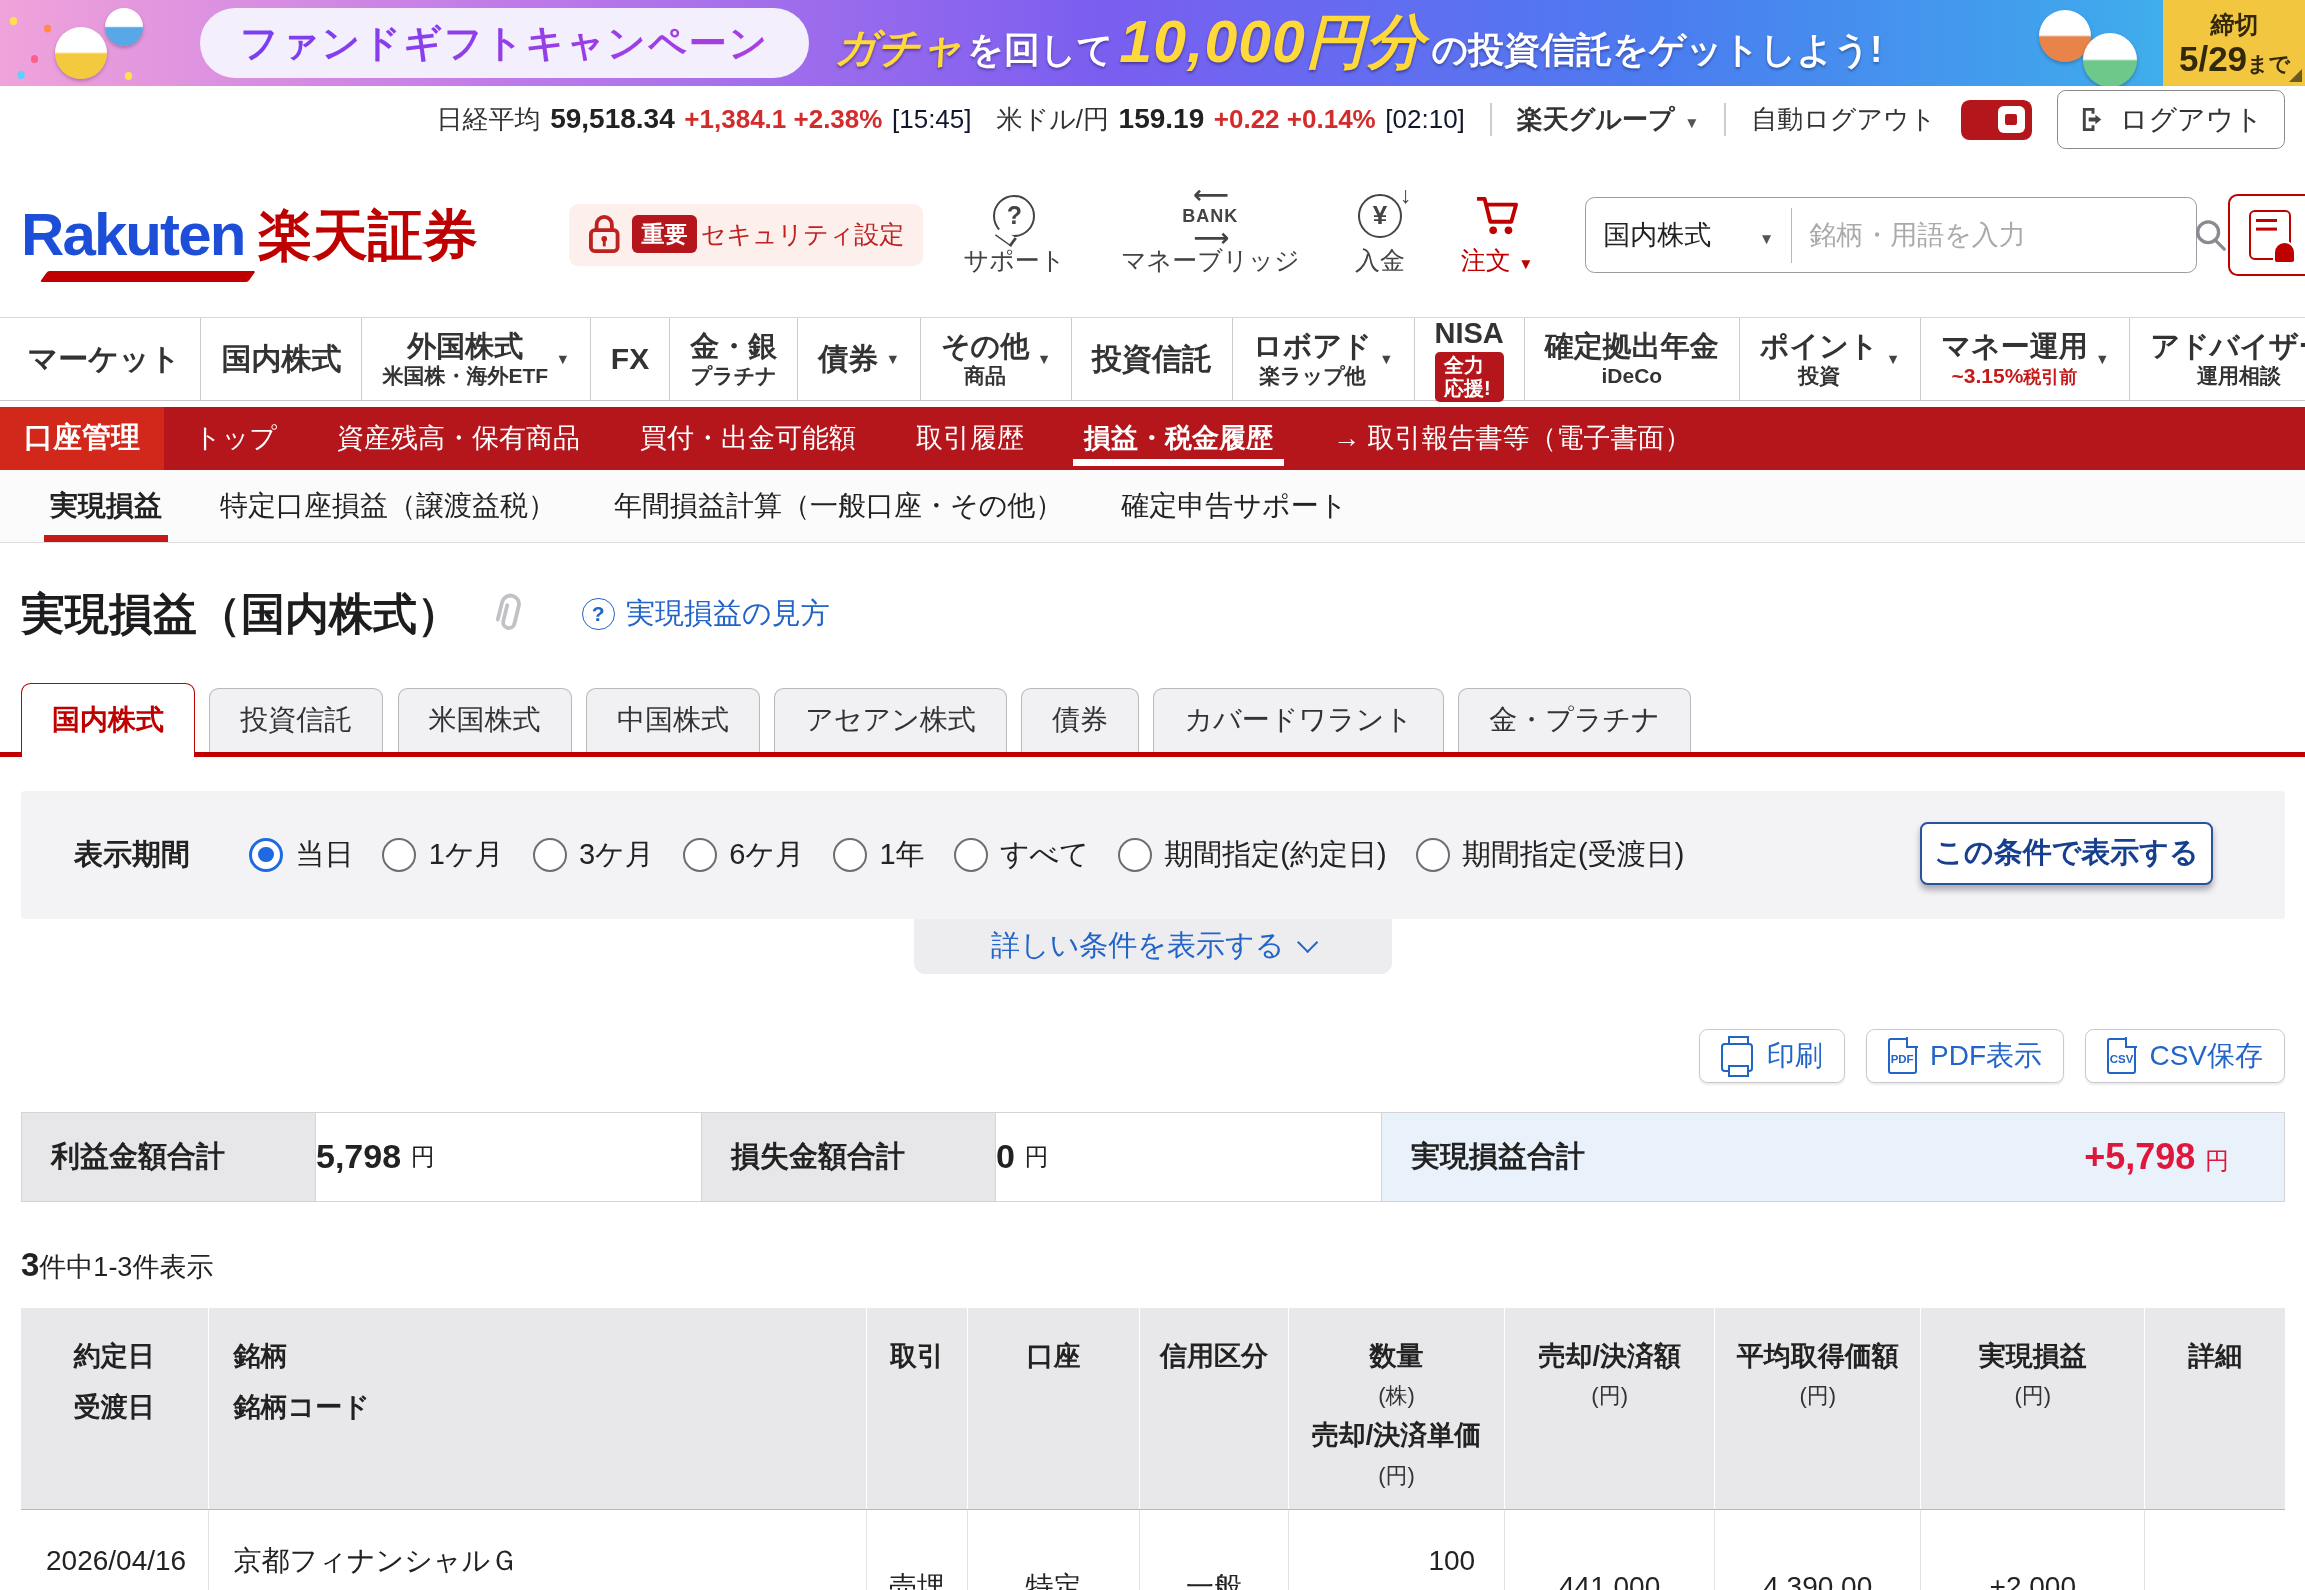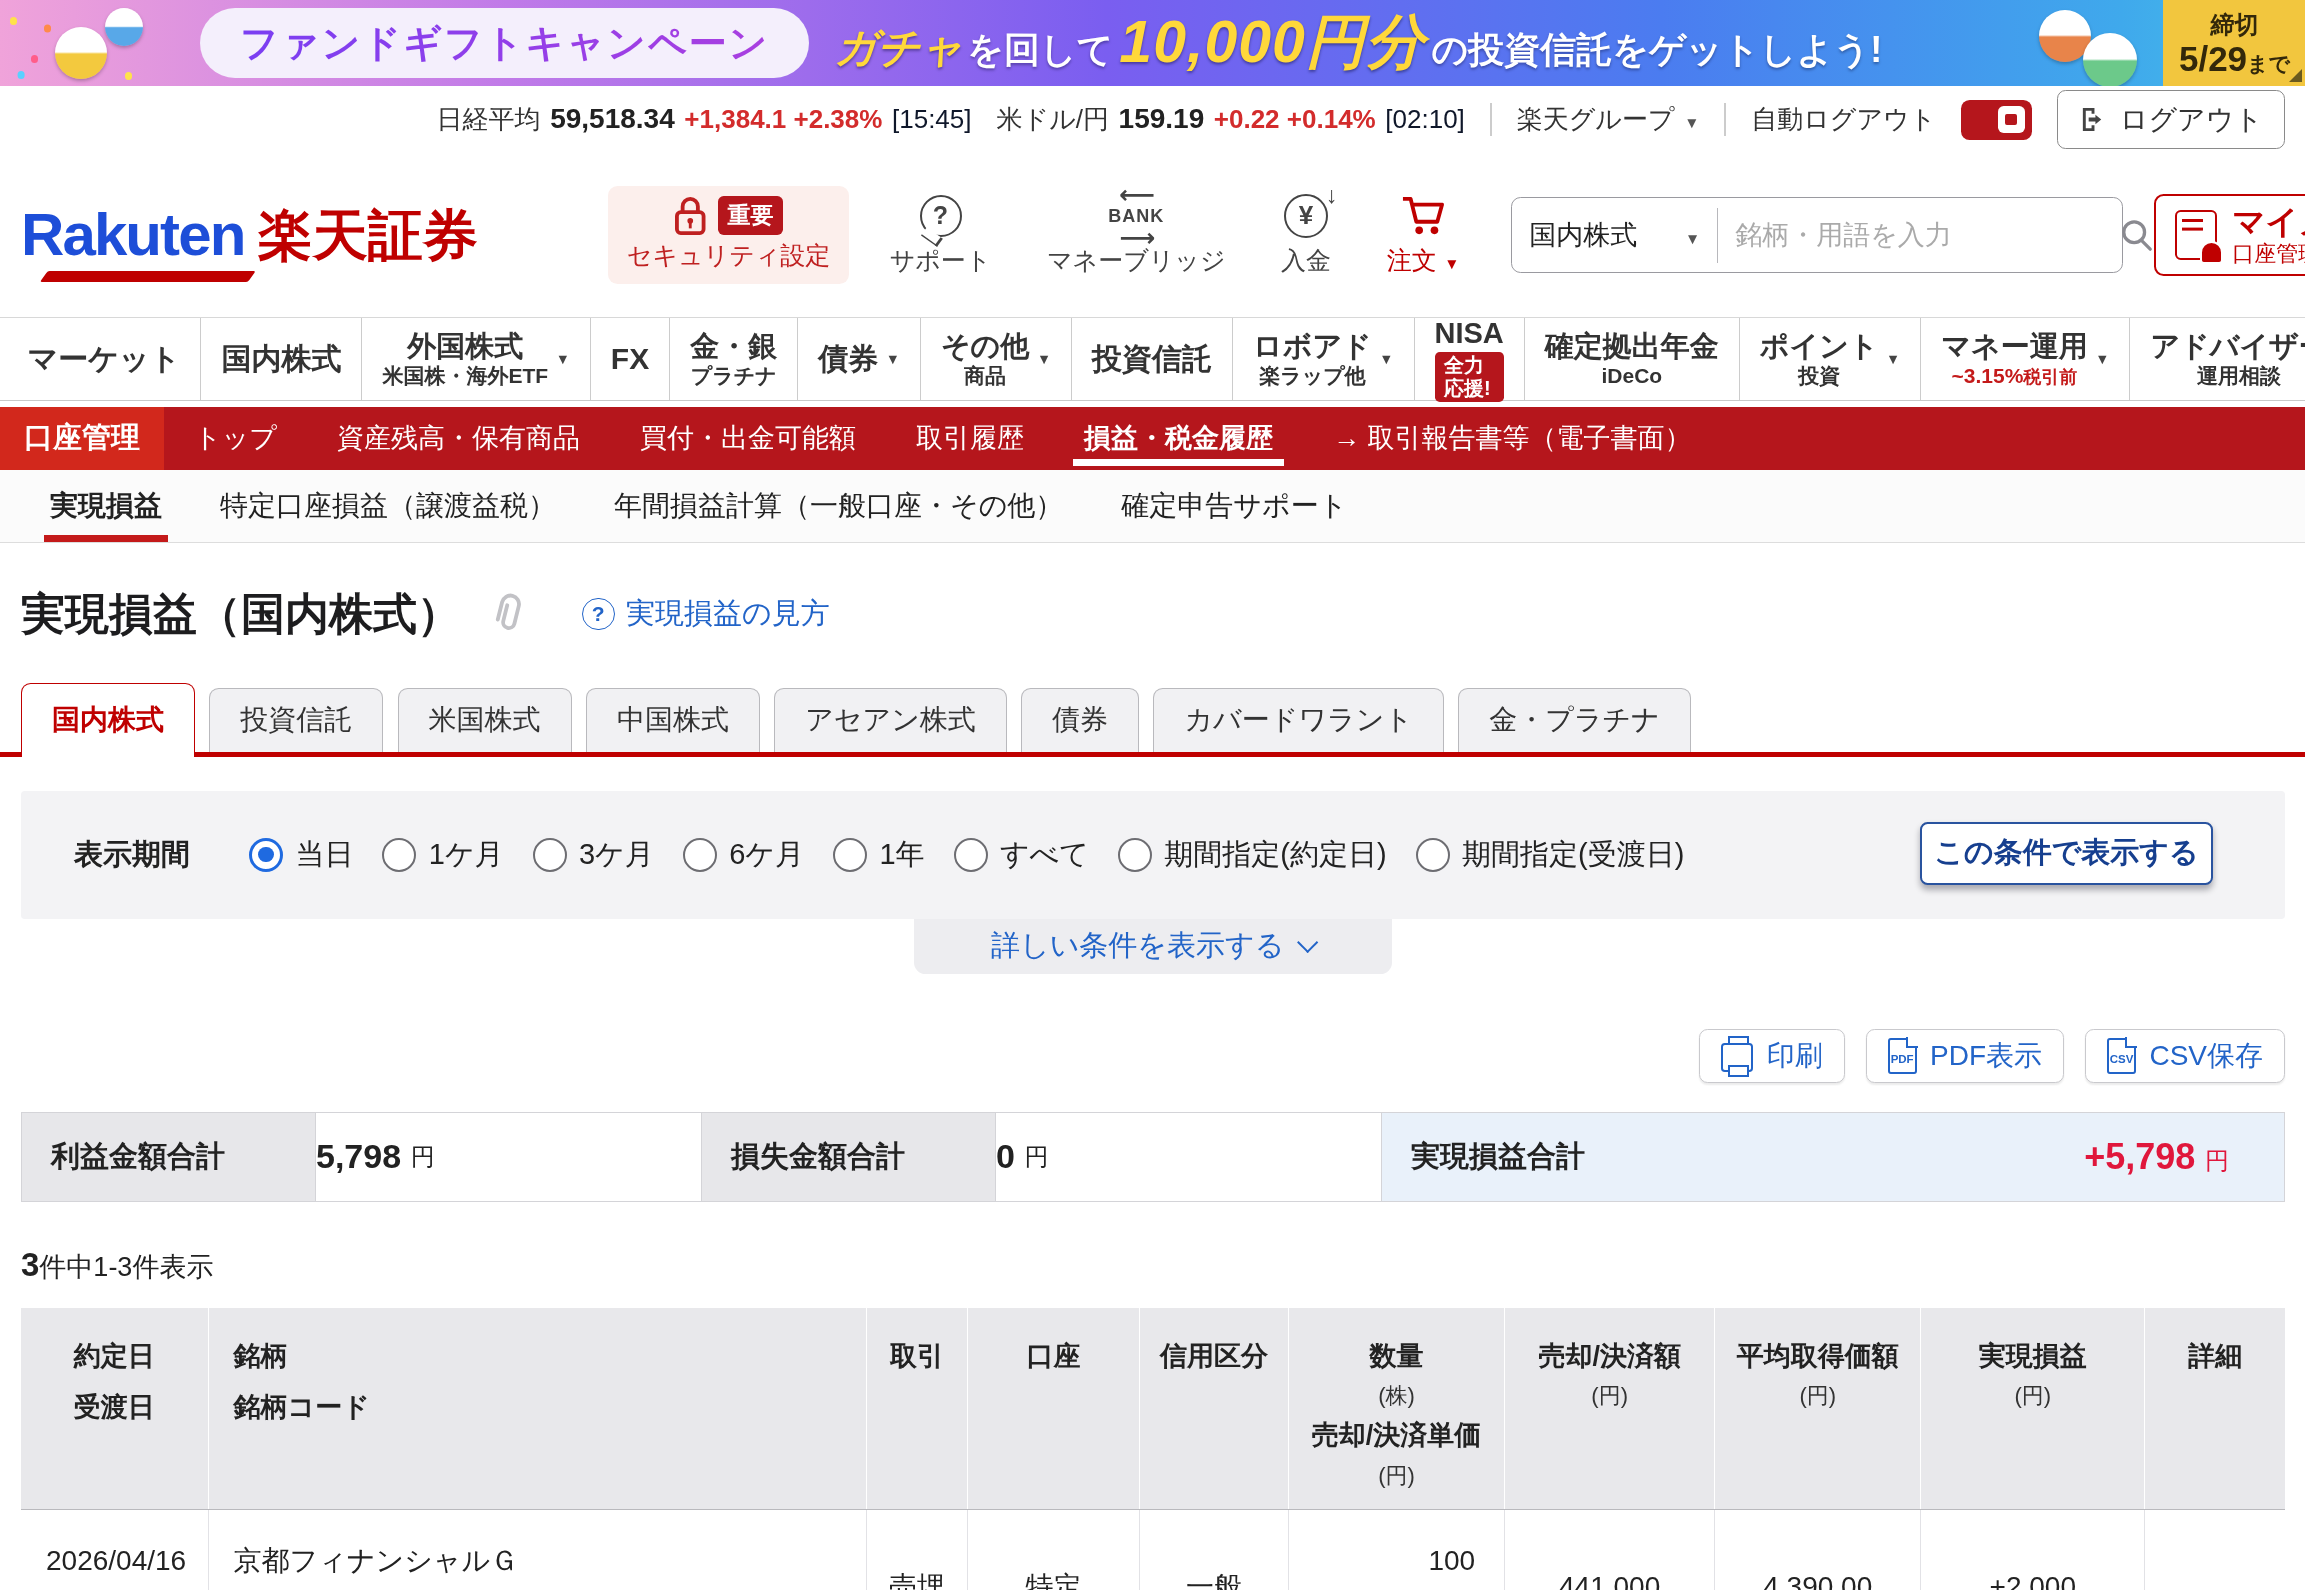--- a/index.html
+++ b/index.html
@@ -38,39 +38,39 @@
 
   
   .topbar { height:67px; display:flex; align-items:center; justify-content:flex-end; gap:25px; padding-right:21px;
     font-size:26px; color:#333; }
   .quote { display:flex; align-items:baseline; gap:9.6px; white-space:nowrap; }
   .q-label { color:#333; }
   .q-value { font-weight:700; font-size:28px; color:#222; }
   .q-change { color:#d32c2c; font-weight:600; }
   .q-time { color:#0f172a; }
   .vdiv { width:1.9px; height:32.5px; background:#ccc; }
-  .group-sel { display:flex; align-items:center; gap:9.6px; color:#333; cursor:pointer; }
+  .group-sel { display:flex; align-items:center; gap:9.6px; color:#333; cursor:pointer;font-weight:bold; }
   .caret-dn::after { content:"▼"; font-size:15.3px; color:#555; }
   .autolabel { color:#333; }
   .toggle { width:71px; height:40px; background:#b5161c; border-radius:8.6px; position:relative; display:inline-block; cursor:pointer; }
   .toggle .knob { position:absolute; right:7.6px; top:6.7px; width:27px; height:27px; background:#fff; border-radius:5.7px;
     display:flex; align-items:center; justify-content:center; }
   .toggle .knob::after { content:""; width:11.5px; height:11.5px; background:#b5161c; border-radius:1.9px; }
   .logout-btn { display:flex; align-items:center; gap:11.5px; border:1.9px solid #8a8a8a; border-radius:8.6px;
     padding:9.6px 21px; font-size:28px; color:#333; background:#fff; cursor:pointer; }
 
   
   .logo-row { height:164px; display:flex; align-items:center; padding:0 21px; gap:25px; }
   .logo { flex:0 0 auto; display:flex; align-items:flex-start; gap:13.4px; cursor:pointer; }
   .logo .rk { font-size:60px; font-weight:800; color:#1d4ed8; letter-spacing:-1.9px; position:relative; line-height:1.1; }
   .logo .rk::after { content:""; position:absolute; left:23px; right:-7.6px; bottom:-13.4px; height:10.5px; background:#bf0000;
     transform:skewX(-35deg); border-radius:1.9px; }
   .logo .jp { font-size:55px; font-weight:800; color:#bf0000; line-height:1.2; }
-  .sec-box { flex:0 0 auto; margin-left:105px; background:#fcefec; border-radius:9.6px; padding:9.6px 19px 11.5px;
-    display:flex; flex-direction:column; align-items:center; gap:3.8px; cursor:pointer; }
+  .sec-box { flex:0 0 auto; margin-left:66px; background:#fcefec; border-radius:9.6px; padding:9.6px 19px 11.5px;
+    display:flex; flex-direction:row; align-items:center; gap:3.8px; cursor:pointer; }
   .sec-top { display:flex; align-items:center; gap:11.5px; }
   .badge-imp { background:#b5161c; color:#fff; font-size:23px; font-weight:700; border-radius:5.7px; padding:3.8px 9.6px; }
   .sec-label { color:#bf2020; font-size:25px; }
   .util { flex:0 0 auto; display:flex; flex-direction:column; align-items:center; gap:5.7px; color:#444; font-size:25px;
     cursor:pointer; padding:0 15.3px; }
   .util .uicon { height:46px; display:flex; align-items:center; justify-content:center; color:#444; }
   .util.order { color:#bf0000; }
   .order-label { display:flex; align-items:center; gap:7.6px; color:#bf0000; }
   .order-label .caret-dn::after{ color:#bf0000; }
   .bubble { width:42px; height:42px; border:2.9px solid #444; border-radius:50%; position:relative;

